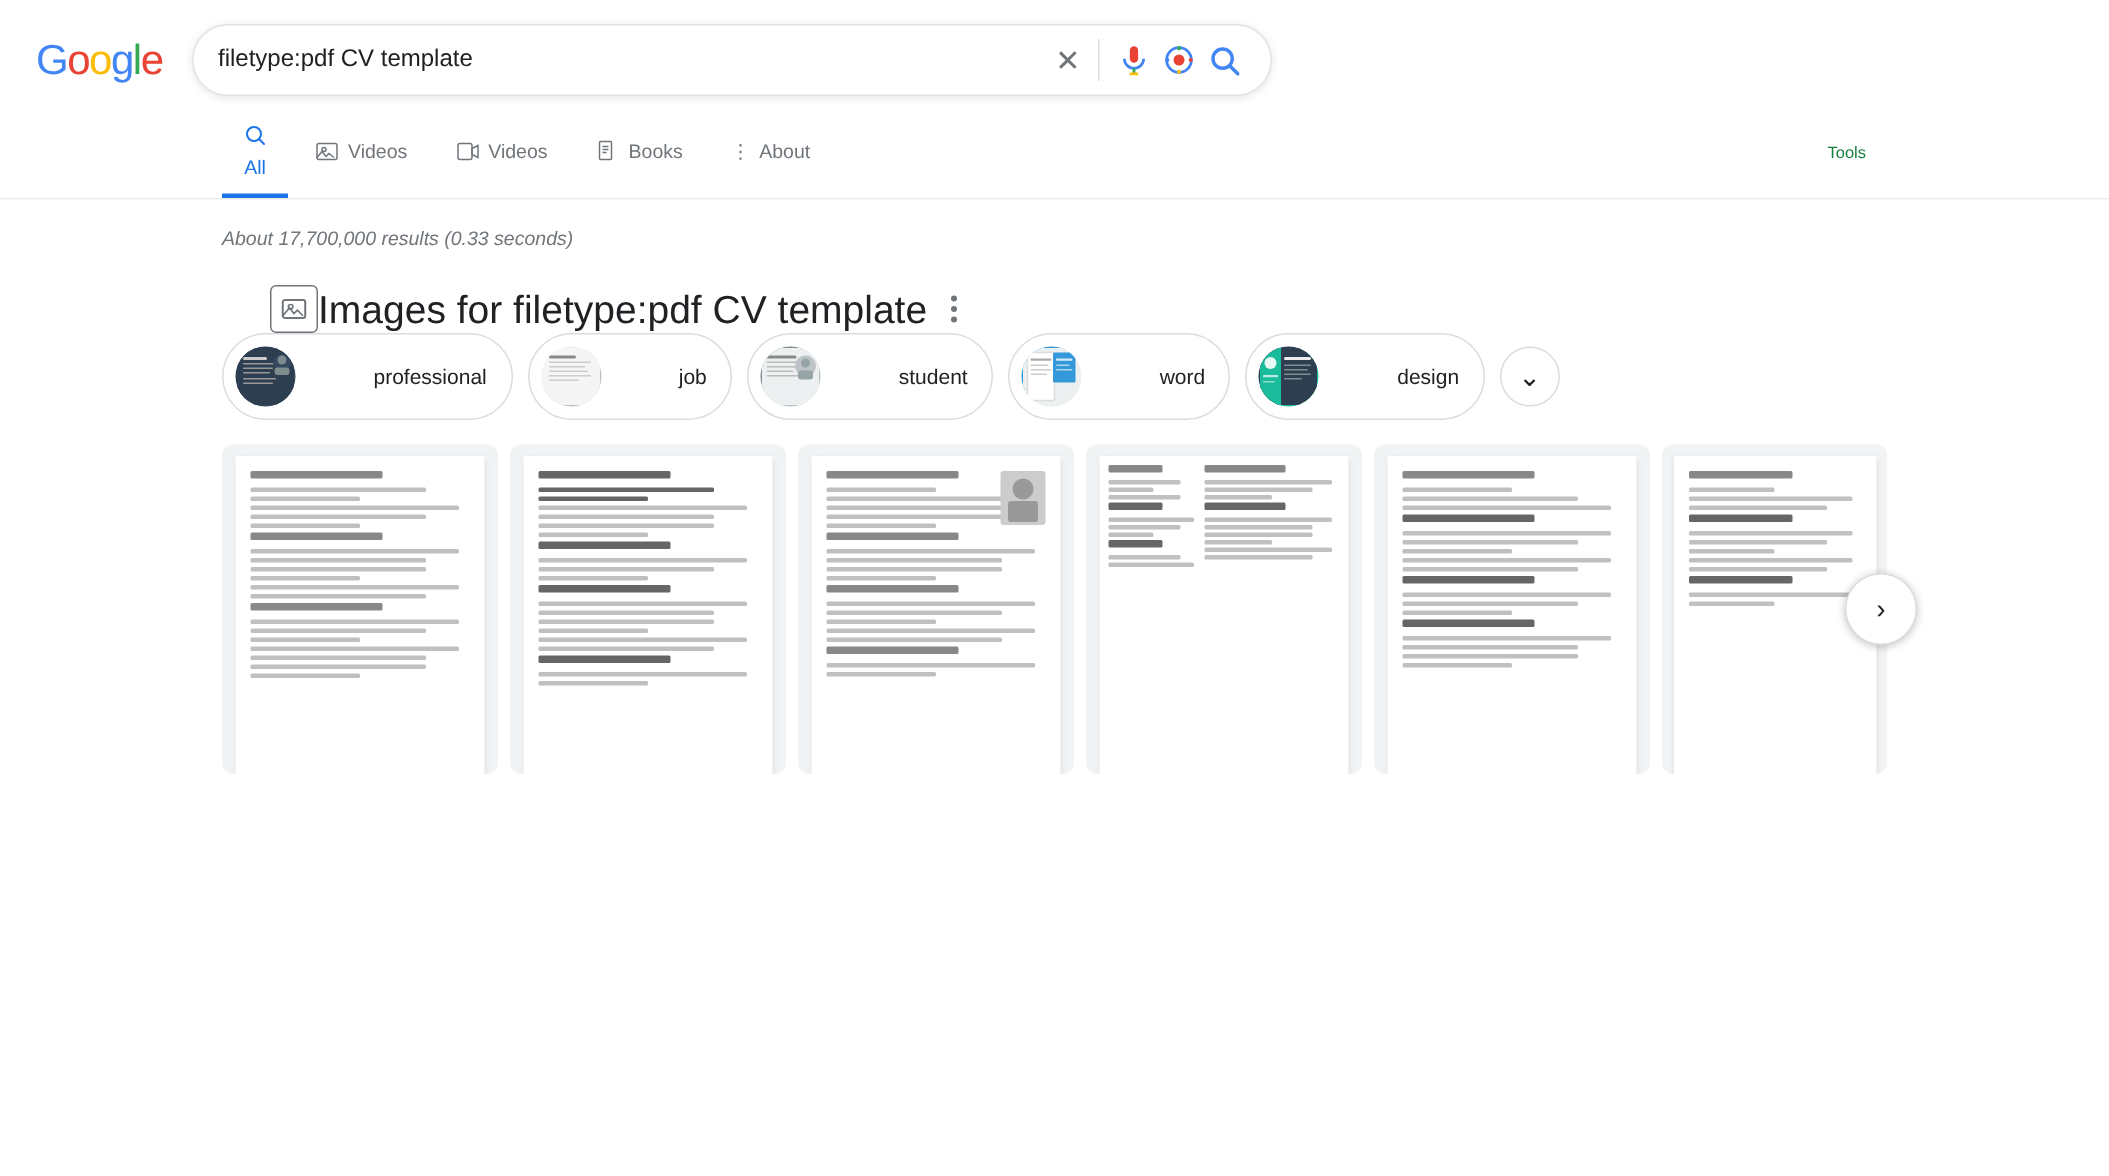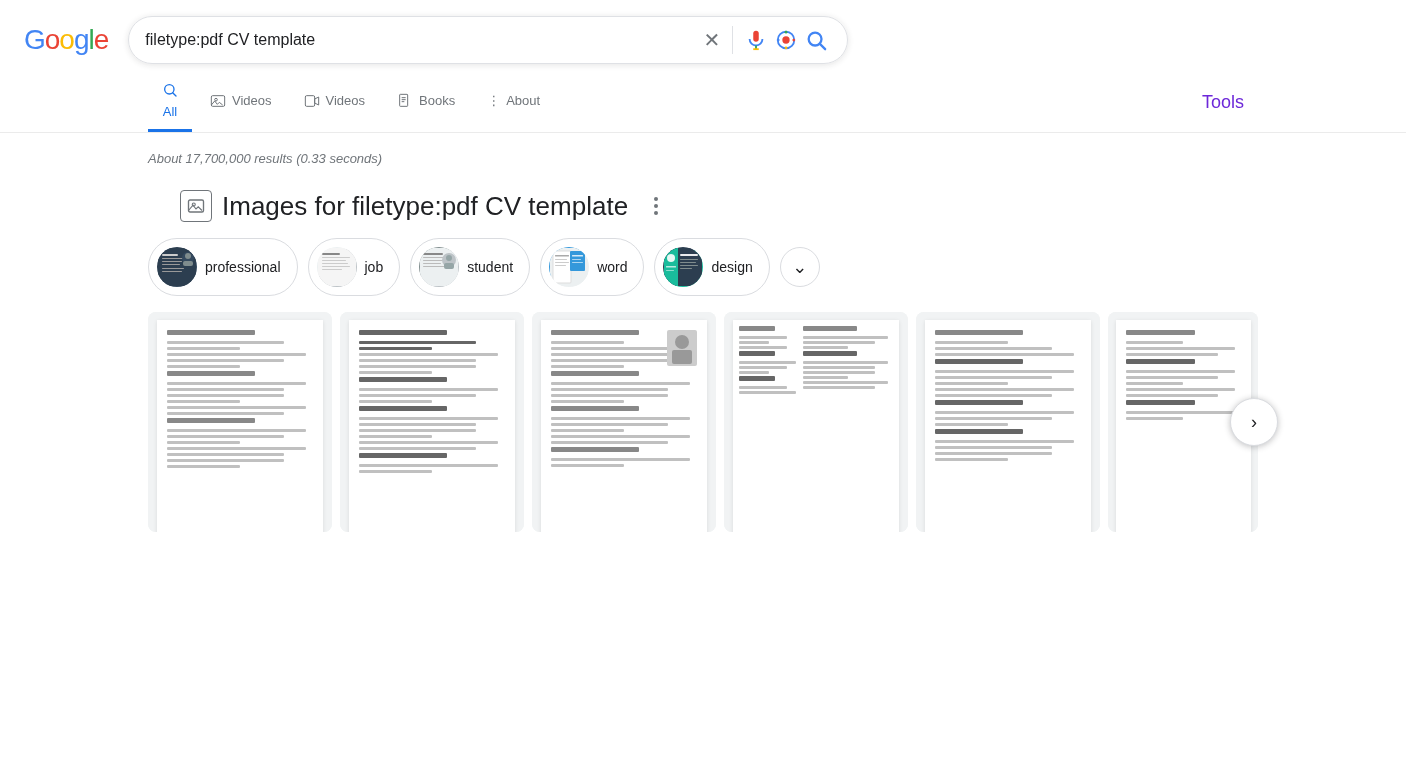--- a/index.html
+++ b/index.html
@@ -94,44 +94,42 @@
       user-select: none;
     }
     .nav-tab.active {
       color: #1a73e8;
       border-bottom: 3px solid #1a73e8;
       flex-direction: column;
     }
     .nav-tools {
       margin-left: auto;
       padding: 10px 14px;
-      font-size: 18px;
-      color: #6d28d9;
+      font-size: 11px;
+      color: #15803d;
       cursor: pointer;
     }
 
     
     .results-count {
       padding: 18px 148px 8px 148px;
       font-size: 13px;
       color: #70757a;
       font-style: italic;
     }
 
     
     .main-content {
       padding: 8px 148px;
     }
 
     
     .images-section-header {
       display: flex;
       align-items: center;
-      gap: 10px;
-      margin-bottom: 16px;
       margin-top: 8px;
       padding-left: 32px;
     }
     .images-section-icon {
       width: 32px;
       height: 32px;
       border: 1.5px solid #70757a;
       border-radius: 4px;
       display: flex;
       align-items: center;
@@ -179,21 +177,21 @@
       width: 40px;
       height: 40px;
       border-radius: 50%;
       background: #e8eaed;
       flex-shrink: 0;
       overflow: hidden;
       display: flex;
       align-items: center;
       justify-content: center;
     }
-    .filter-chip-label { font-size: 14px; }
+    .filter-chip-label { font-size: 14px; margin-left: 44px; }
     .chip-more {
       width: 40px;
       height: 40px;
       border-radius: 50%;
       border: 1px solid #dadce0;
       background: #fff;
       display: flex;
       align-items: center;
       justify-content: center;
       cursor: pointer;

